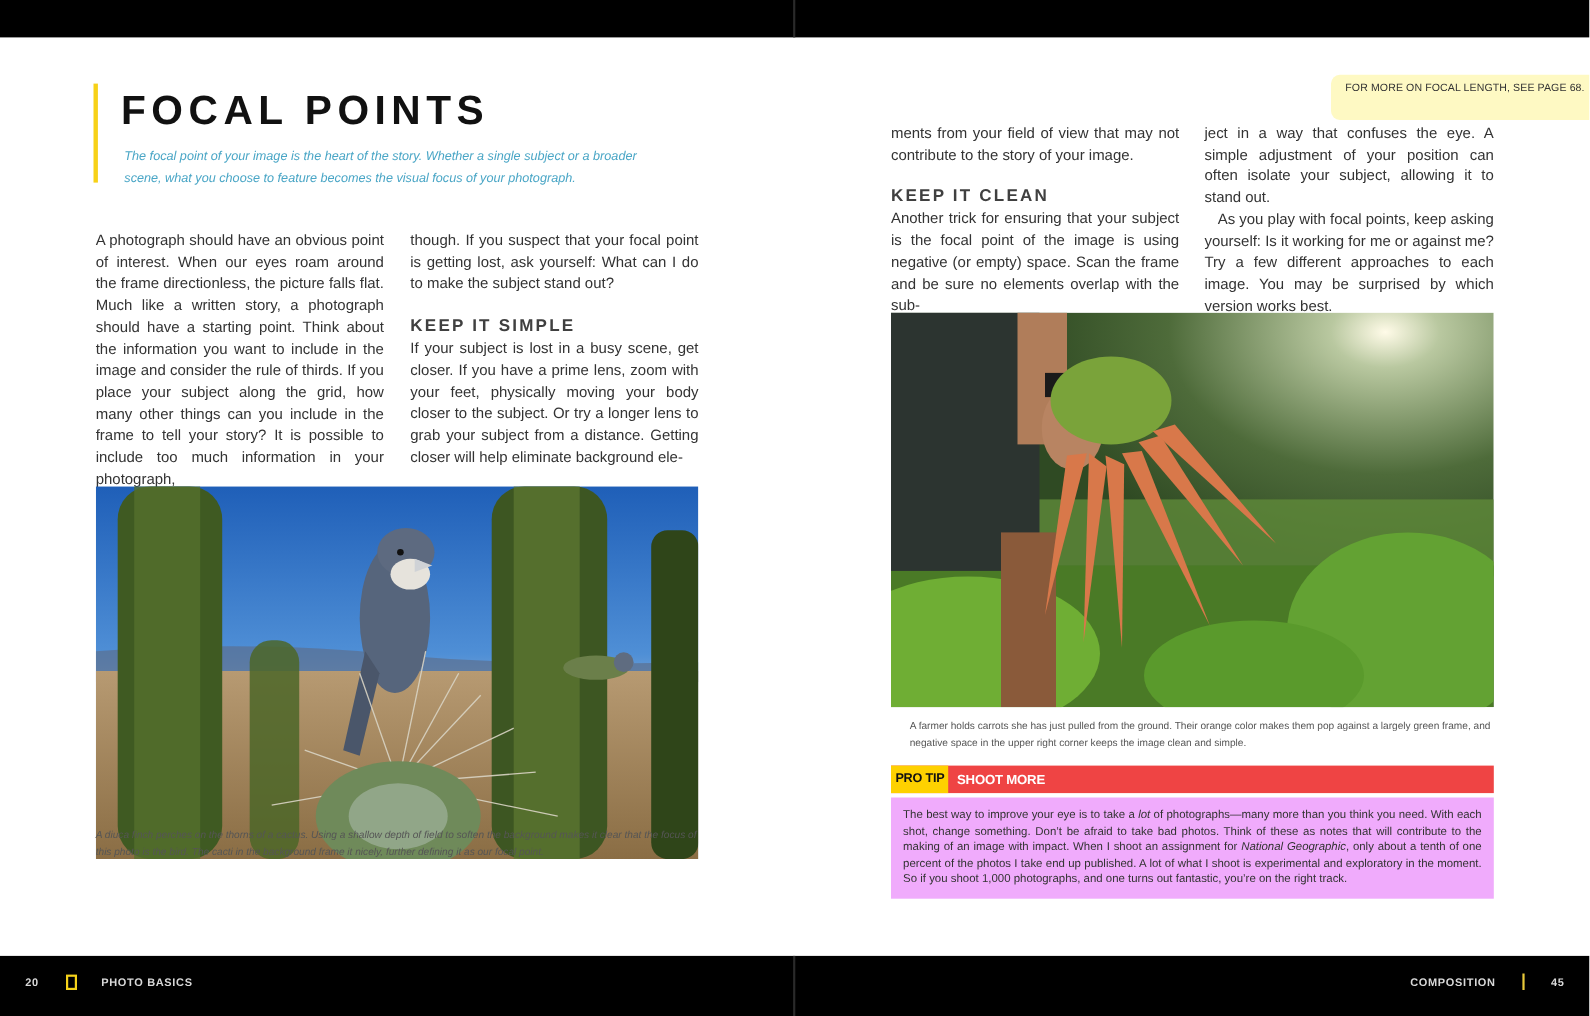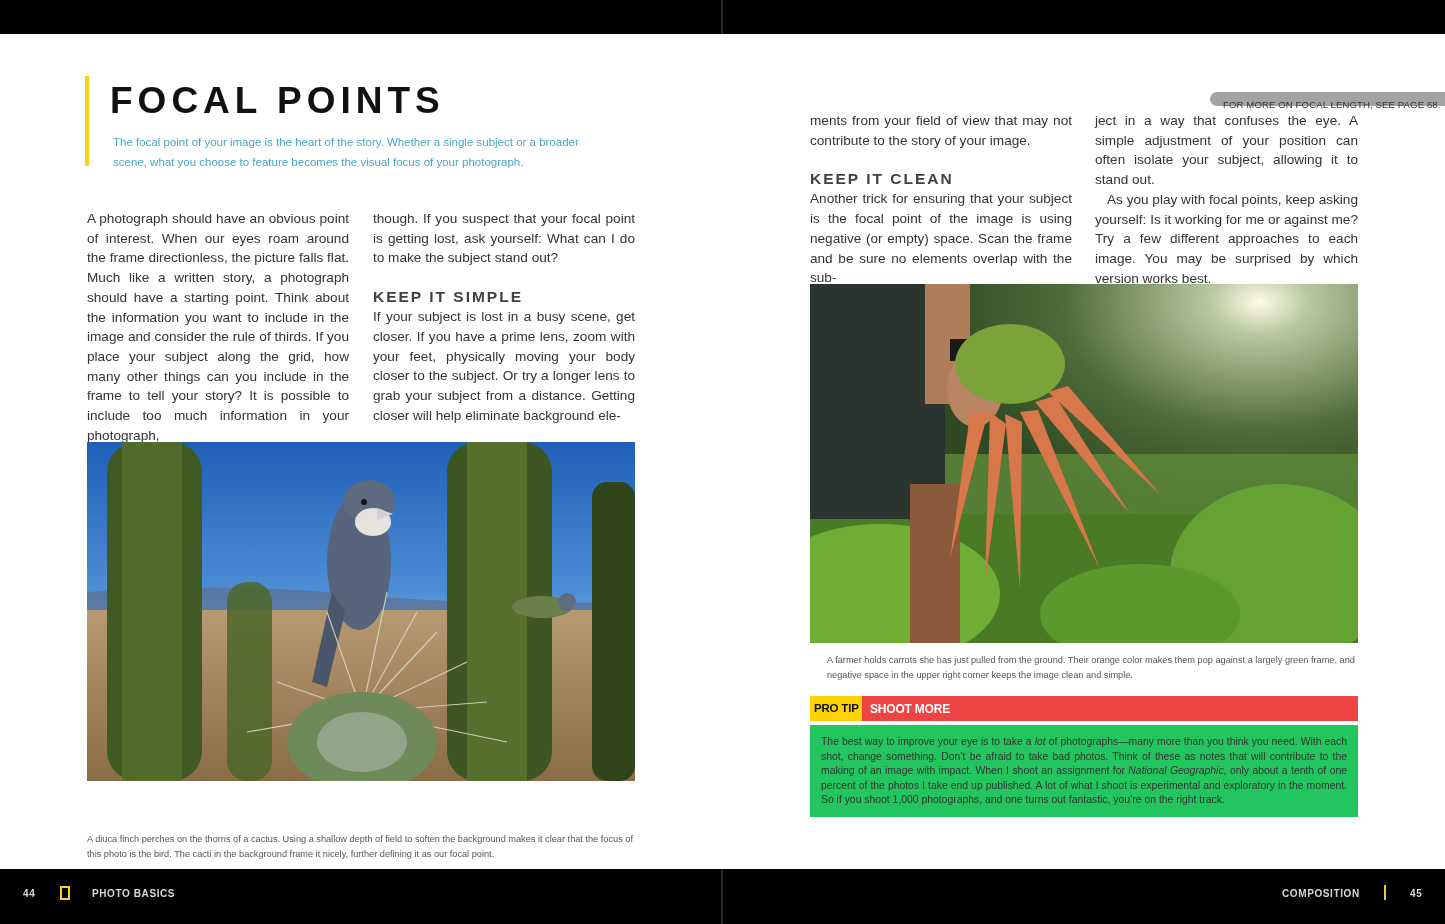--- a/index.html
+++ b/index.html
@@ -10,37 +10,37 @@
   .topbar .gutter { position: absolute; left: 721px; top: 0; width: 2px; height: 34px; background: #2a2a2a; }
   .botbar { position: absolute; left: 0; top: 869px; width: 1445px; height: 55px; background: #000; }
   .botbar .gutter { position: absolute; left: 721px; top: 0; width: 2px; height: 55px; background: #2a2a2a; }
 
   .folio { position: absolute; top: 888px; font-size: 10px; font-weight: bold; letter-spacing: 0.6px; color: #d8d8d8; }
   .logo-box { position: absolute; left: 60px; top: 886px; width: 10px; height: 14px; border: 2px solid #f5d21a; }
   .folio-bar { position: absolute; left: 1384px; top: 885px; width: 2px; height: 15px; background: #e8c93a; }
 
   .title-rule { position: absolute; left: 85px; top: 76px; width: 4px; height: 90px; background: #f7d117; }
   .title { position: absolute; left: 110px; top: 80px; font-size: 37px; font-weight: bold; letter-spacing: 5px; color: #111; }
-  .deck { position: absolute; left: 113px; top: 132px; width: 500px; font-size: 11.5px; line-height: 20px; color: #4aa6c6; }
+  .deck { position: absolute; left: 113px; top: 132px; width: 500px; font-size: 11.5px; font-style: italic; line-height: 20px; color: #4aa6c6; }
 
   .col { position: absolute; font-size: 13.6px; line-height: 19.7px; color: #333; text-align: justify; }
   .col p { margin: 0; }
   .col p.indent { text-indent: 12px; }
   .subhead { font-size: 15.5px; font-weight: bold; letter-spacing: 2px; color: #404040; line-height: 20px; }
 
   .photo { position: absolute; overflow: hidden; }
   .caption { position: absolute; font-size: 9.2px; line-height: 14.5px; color: #555; }
 
-  .xref { position: absolute; left: 1210px; top: 68px; width: 235px; height: 14px; background: #a3a3a3; border-radius: 8px 0 0 8px; margin-top: 24px; }
+  .xref { position: absolute; left: 1210px; top: 68px; width: 235px; height: 41px; background: #fef9c3; border-radius: 8px 0 0 8px; }
   .xref span { position: absolute; left: 13px; top: 7px; font-size: 9.6px; color: #333; letter-spacing: 0.1px; }
 
   .protip-head { position: absolute; left: 810px; top: 696px; width: 548px; height: 25px; background: #ef4444; }
   .protip-tag { position: absolute; left: 0; top: 0; width: 52px; height: 25px; background: #fed100; font-size: 11.5px; font-weight: bold; color: #111; padding: 6px 0 0 4px; letter-spacing: -0.2px; }
   .protip-title { position: absolute; left: 60px; top: 6px; font-size: 12px; font-weight: bold; color: #fff; letter-spacing: -0.2px; }
-  .protip-body { position: absolute; left: 810px; top: 725px; width: 548px; height: 92px; background: #22c55e; padding: 10px 11px 0 11px; font-size: 10.4px; line-height: 14.6px; color: #333; text-align: justify; }
+  .protip-body { position: absolute; left: 810px; top: 725px; width: 548px; height: 92px; background: #f0abfc; padding: 10px 11px 0 11px; font-size: 10.4px; line-height: 14.6px; color: #333; text-align: justify; }
   .protip-body em { font-style: italic; }
 </style>
 </head>
 <body>
 
 <div class="topbar">
     <div class="gutter"></div>
   </div>
 
 <div class="title-rule"></div>
@@ -95,21 +95,21 @@
       <line x1="275" y1="270" x2="190" y2="240"></line>
       <line x1="275" y1="270" x2="160" y2="290"></line>
       <line x1="275" y1="270" x2="400" y2="260"></line>
       <line x1="275" y1="270" x2="420" y2="300"></line>
       <line x1="275" y1="270" x2="350" y2="190"></line>
     </g>
     <ellipse cx="275" cy="300" rx="75" ry="50" fill="#6f8a5a"></ellipse>
     <ellipse cx="275" cy="300" rx="45" ry="30" fill="#a9b9a6" opacity="0.6"></ellipse>
   </svg>
 </div>
-<p class="caption" style="left:87px; top:832px; width:548px;">A diuca finch perches on the thorns of a cactus. Using a shallow depth of field to soften the background makes it clear that the focus of this photo is the bird. The cacti in the background frame it nicely, further defining it as our focal point.</p>
+<p class="caption" style="left:87px; top:752px; width:548px;font-style:italic;">A diuca finch perches on the thorns of a cactus. Using a shallow depth of field to soften the background makes it clear that the focus of this photo is the bird. The cacti in the background frame it nicely, further defining it as our focal point.</p>
 
 <div class="xref">
   <span>FOR MORE ON FOCAL LENGTH, SEE PAGE 68.</span>
 </div>
 
 <div class="col" style="left:810px; top:111px; width:262px;">
   <p>ments from your field of view that may not contribute to the story of your image.</p>
   <div class="subhead" style="margin-top:19px;">KEEP IT CLEAN</div>
   <p>Another trick for ensuring that your subject is the focal point of the image is using negative (or empty) space. Scan the frame and be sure no elements overlap with the sub-</p>
 </div>
@@ -155,18 +155,18 @@
 
 <div class="protip-head">
   <div class="protip-tag">PRO TIP</div>
   <div class="protip-title">SHOOT MORE</div>
 </div>
 <div class="protip-body"><span>The best way to improve your eye is to take a </span><em>lot</em><span> of photographs—many more than you think you need. With each shot, change something. Don’t be afraid to take bad photos. Think of these as notes that will contribute to the making of an image with impact. When I shoot an assignment for </span><em>National Geographic</em><span>, only about a tenth of one percent of the photos I take end up published. A lot of what I shoot is experimental and exploratory in the moment. So if you shoot 1,000 photographs, and one turns out fantastic, you’re on the right track.</span></div>
 
 <div class="botbar">
     <div class="gutter"></div>
   </div>
-<span class="folio" style="left:23px;">44</span>
+<span class="folio" style="left:23px;">20</span>
 <div class="logo-box"></div>
 <span class="folio" style="left:92px;">PHOTO BASICS</span>
 <span class="folio" style="left:1282px;">COMPOSITION</span>
 <div class="folio-bar"></div>
 <span class="folio" style="left:1410px;">45</span>
 
 </body></html>

